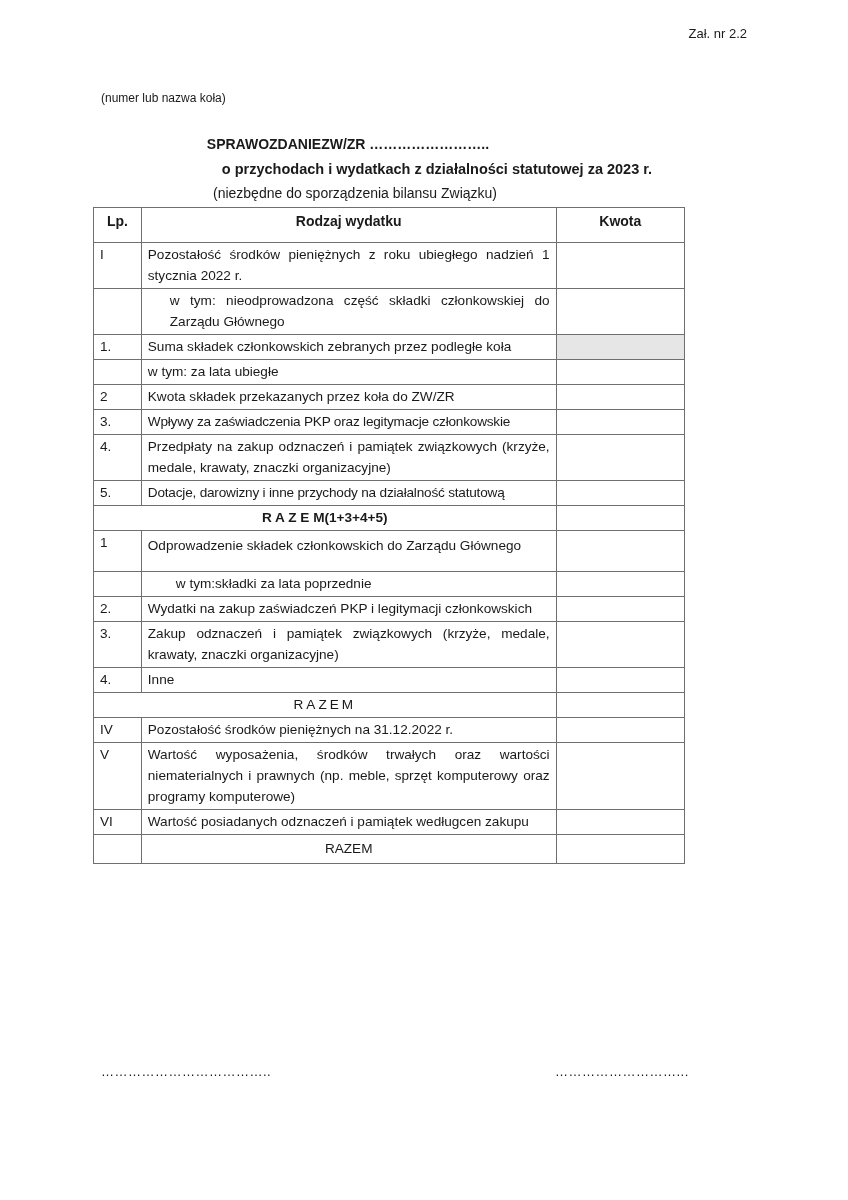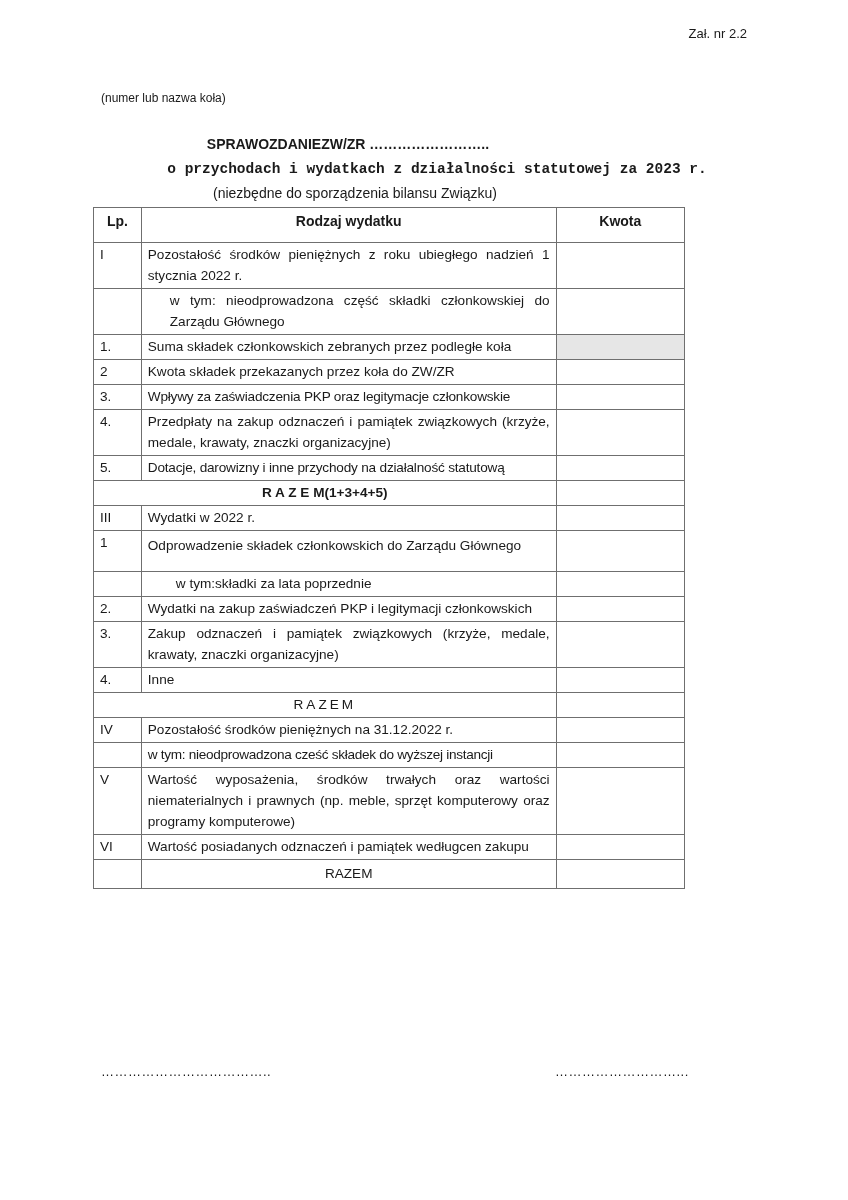--- a/index.html
+++ b/index.html
@@ -16,21 +16,21 @@
     font-size: 12px;
   }
   .title1 {
     position: absolute; top: 136px; left: 0; width: 676px; text-align: center;
     font-size: 14px; font-weight: bold;
     padding-left: 20px; box-sizing: border-box;
   }
   .title2 {
     position: absolute; top: 161px; left: 0; width: 848px; text-align: center;
     font-size: 14.5px; font-weight: bold;
-    padding-left: 26px; box-sizing: border-box; font-family: Liberation Mono, monospace;
+    padding-left: 26px; box-sizing: border-box;
   }
   .title3 {
     position: absolute; top: 185px; left: 0; width: 692px; text-align: center;
     font-size: 14px;
     padding-left: 18px; box-sizing: border-box;
   }
   table.report {
     position: absolute; top: 207px; left: 93px;
     width: 592px; border-collapse: collapse;
     font-size: 13.6px; line-height: 21px;
@@ -96,20 +96,25 @@
       <td></td>
       <td class="desc indent" style="text-indent:0;padding-left:28px;">w tym: nieodprowadzona część składki członkowskiej do Zarządu Głównego</td>
       <td class="amount"></td>
     </tr>
     <tr>
       <td>1.</td>
       <td class="desc">Suma składek członkowskich zebranych przez podległe koła</td>
       <td class="amount shaded"></td>
     </tr>
     <tr>
+      <td></td>
+      <td class="desc">w tym: za lata ubiegłe</td>
+      <td class="amount"></td>
+    </tr>
+    <tr>
       <td>2</td>
       <td class="desc">Kwota składek przekazanych przez koła do ZW/ZR</td>
       <td class="amount"></td>
     </tr>
     <tr>
       <td>3.</td>
       <td class="desc" style="letter-spacing:-0.2px;">Wpływy za zaświadczenia PKP oraz legitymacje członkowskie</td>
       <td class="amount"></td>
     </tr>
     <tr>
@@ -117,25 +122,20 @@
       <td class="desc">Przedpłaty na zakup odznaczeń i pamiątek związkowych (krzyże, medale, krawaty, znaczki organizacyjne)</td>
       <td class="amount"></td>
     </tr>
     <tr>
       <td>5.</td>
       <td class="desc" style="letter-spacing:-0.2px;">Dotacje, darowizny i inne przychody na działalność statutową</td>
       <td class="amount"></td>
     </tr>
     <tr>
       <td colspan="2" class="total bold">R A Z E M(1+3+4+5)</td>
-      <td class="amount"></td>
-    </tr>
-    <tr>
-      <td>III</td>
-      <td class="desc">Wydatki w 2022 r.</td>
       <td class="amount"></td>
     </tr>
     <tr class="tall">
       <td>1</td>
       <td class="desc" style="padding-top:4px;margin-top:28px;">Odprowadzenie składek członkowskich do Zarządu Głównego</td>
       <td class="amount"></td>
     </tr>
     <tr>
       <td></td>
       <td class="desc" style="padding-left:34px;margin-top:47px;">w tym:składki za lata poprzednie</td>
@@ -159,25 +159,20 @@
     <tr>
       <td colspan="2" class="total spaced">RAZEM</td>
       <td class="amount"></td>
     </tr>
     <tr>
       <td>IV</td>
       <td class="desc">Pozostałość środków pieniężnych na 31.12.2022 r.</td>
       <td class="amount"></td>
     </tr>
     <tr>
-      <td></td>
-      <td class="desc" style="letter-spacing:-0.3px;">w tym: nieodprowadzona cześć składek do wyższej instancji</td>
-      <td class="amount"></td>
-    </tr>
-    <tr>
       <td>V</td>
       <td class="desc">Wartość wyposażenia, środków trwałych oraz wartości niematerialnych i prawnych (np. meble, sprzęt komputerowy oraz programy komputerowe)</td>
       <td class="amount"></td>
     </tr>
     <tr>
       <td>VI</td>
       <td class="desc">Wartość posiadanych odznaczeń i pamiątek wedługcen zakupu</td>
       <td class="amount"></td>
     </tr>
     <tr>

